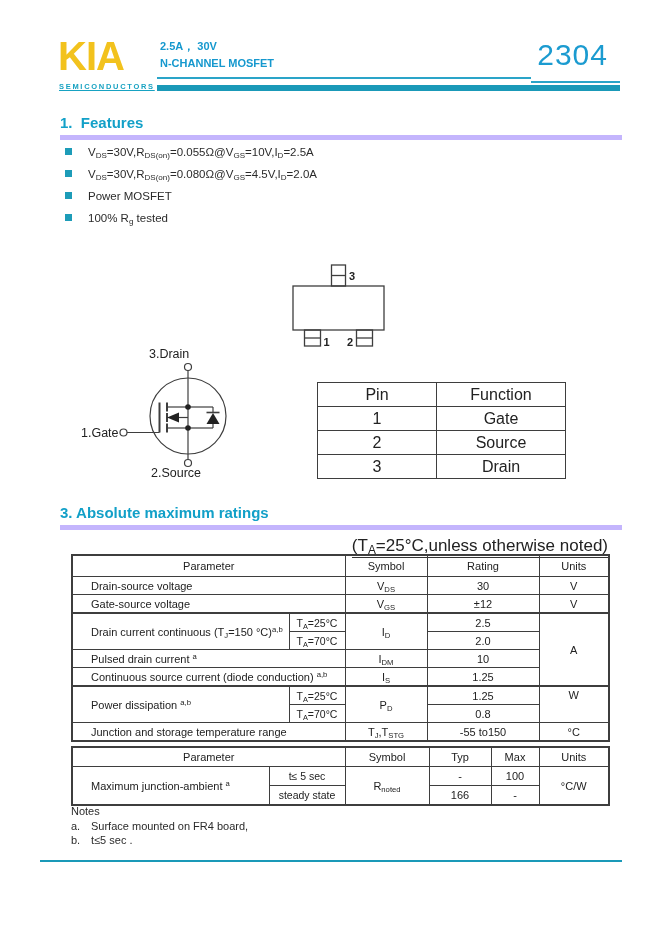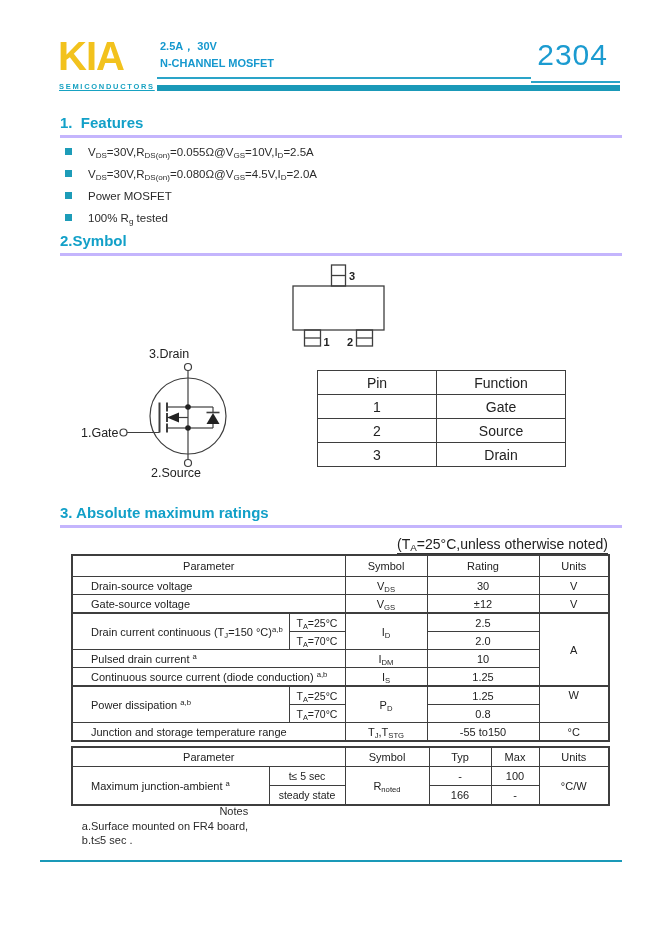--- a/index.html
+++ b/index.html
@@ -16,61 +16,61 @@
   .subtitle{position:absolute;left:160px;top:38px;font-size:11px;font-weight:bold;
         color:#1598ce;line-height:17px;}
   .part-number{position:absolute;right:54px;top:38px;font-size:30px;color:#1b9bd0;
         letter-spacing:1px;}
   .h-thin1{position:absolute;left:157px;top:77px;width:374px;height:2px;background:#2aa4c8;}
   .h-thin2{position:absolute;left:531px;top:81px;width:89px;height:2px;background:#2aa4c8;}
   .h-bar{position:absolute;left:157px;top:85px;width:463px;height:6px;background:#1a99b8;}
 
   
   .sec-title{position:absolute;left:60px;width:562px;font-size:15px;font-weight:bold;
-        color:#12a0c8;border-bottom:3px solid #c4b5fd;padding-bottom:4px;white-space:pre;}
+        color:#12a0c8;border-bottom:5px solid #c4b5fd;padding-bottom:4px;white-space:pre;}
   .sec1{top:114px;}
   .sec2{top:232px;}
   .sec3{top:504px;}
 
   
   .features{position:absolute;left:63px;top:146px;width:520px;}
   .feature-item{position:relative;padding-left:25px;margin-bottom:9px;
         font-size:11.5px;line-height:13px;height:13px;color:#2b2b2b;}
   .bullet{position:absolute;left:2px;top:2px;width:7px;height:7px;background:#1d9cb8;}
 
   
   .svg-abs{position:absolute;}
   svg text{font-family:"Liberation Sans",sans-serif;fill:#222;}
 
   
-  .pin-table{position:absolute;left:317px;top:370px;border-collapse:collapse;
-        table-layout:fixed;font-size:14px;color:#222;border:1.5px solid #3e3e3e;}
+  .pin-table{position:absolute;left:317px;top:382px;border-collapse:collapse;
+        table-layout:fixed;font-size:16px;color:#222;border:1.5px solid #3e3e3e;}
   .pin-table td,.pin-table th{border:1px solid #3e3e3e;height:23px;text-align:center;
         font-weight:normal;padding:0;}
 
   
-  .ratings-note{position:absolute;right:54px;top:536px;font-size:14px;color:#222;
+  .ratings-note{position:absolute;right:54px;top:536px;font-size:17px;color:#222;
         border-bottom:1px solid #333;padding-bottom:1px;}
 
   
   .rt{position:absolute;left:71px;border-collapse:collapse;table-layout:fixed;
         font-size:11px;color:#222;border:2px solid #3e3e3e;}
   .rt td,.rt th{border:1px solid #3e3e3e;height:17px;line-height:12px;text-align:center;
         vertical-align:middle;font-weight:normal;padding:0;}
   .rt th{height:20px;}
   .rt .p{text-align:left;padding-left:18px;}
   .rt .cond{font-size:10.5px;}
   .rt .gt td{border-top:2px solid #3e3e3e;}
   .rt .w-top{vertical-align:top;line-height:16px;}
   .t1{top:554px;}
   .t2{top:746px;}
   .t2 td,.t2 th{height:18px;}
 
   
-  .notes{position:absolute;left:71px;top:804px;font-size:11px;line-height:14.5px;color:#2b2b2b;text-align:right;}
+  .notes{position:absolute;left:71px;top:804px;font-size:11px;line-height:14.5px;color:#2b2b2b;}
   .note-line{display:flex;}
   .note-label{width:20px;}
 
   
   .footer-line{position:absolute;left:40px;top:860px;width:582px;height:2px;background:#1a99b8;}
   .footer-page{position:absolute;left:40px;top:865px;width:545px;text-align:left;
         font-size:12px;font-weight:bold;color:#1583c4;font-style:italic;}
   .footer-rev{position:absolute;right:70px;top:865px;font-size:10.5px;font-weight:bold;color:#1583c4;}
 </style>
 </head>
@@ -102,21 +102,20 @@
     <div class="feature-item">
       <span class="bullet"></span>
       <span><span>Power MOSFET</span></span>
     </div>
     <div class="feature-item">
       <span class="bullet"></span>
       <span><span>100% R</span><sub>g</sub><span> tested</span></span>
     </div>
   </div>
 
-  <div class="sec-title sec2">2.Symbol</div>
 
   <svg class="svg-abs" style="left:288px;top:258px;" width="110" height="96" viewBox="0 0 110 96">
     <g stroke="#3e3e3e" stroke-width="1.3" fill="none">
       <rect x="43.5" y="7" width="14" height="21"></rect>
       <line x1="43.5" y1="17.5" x2="57.5" y2="17.5"></line>
       <rect x="5" y="28" width="91" height="44"></rect>
       <rect x="16.5" y="72" width="16" height="16"></rect>
       <line x1="16.5" y1="80" x2="32.5" y2="80"></line>
       <rect x="68.5" y="72" width="16" height="16"></rect>
       <line x1="68.5" y1="80" x2="84.5" y2="80"></line>

